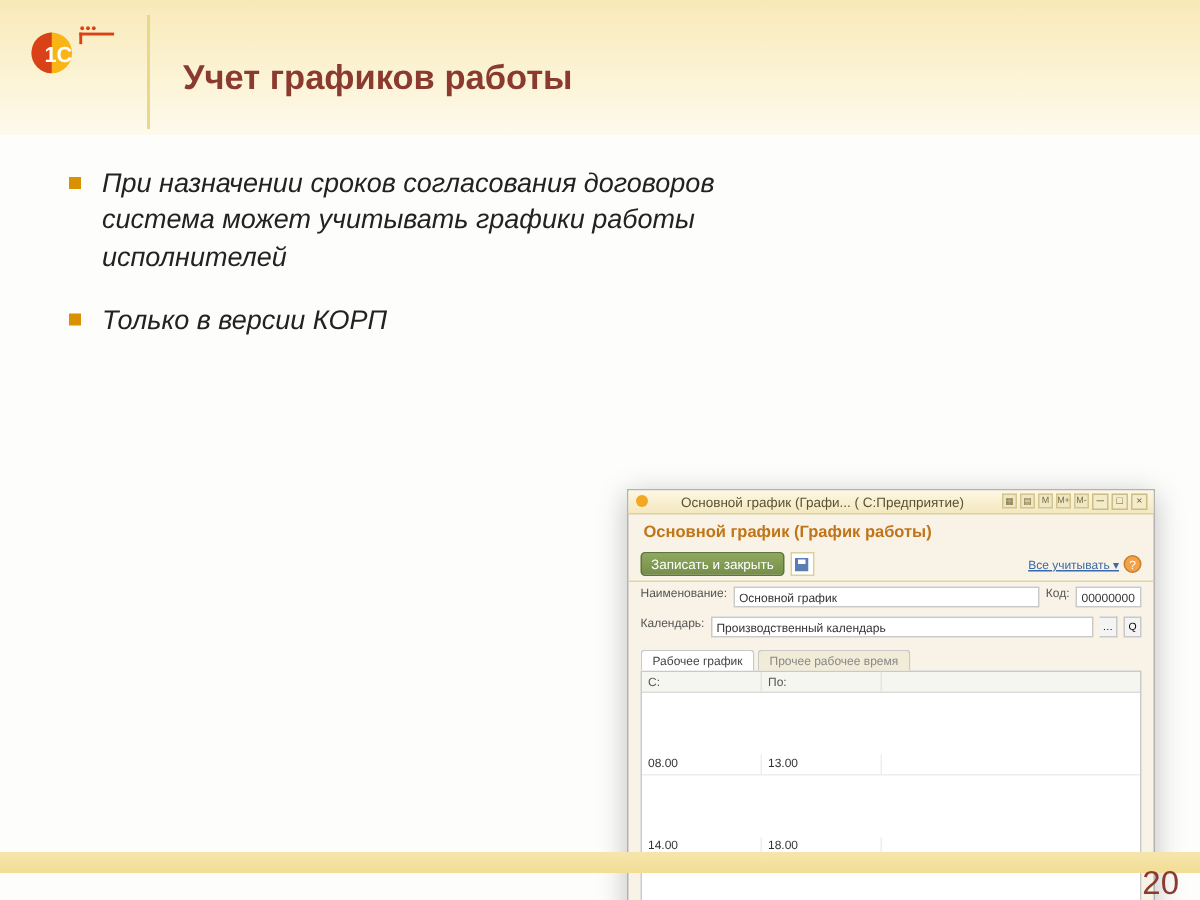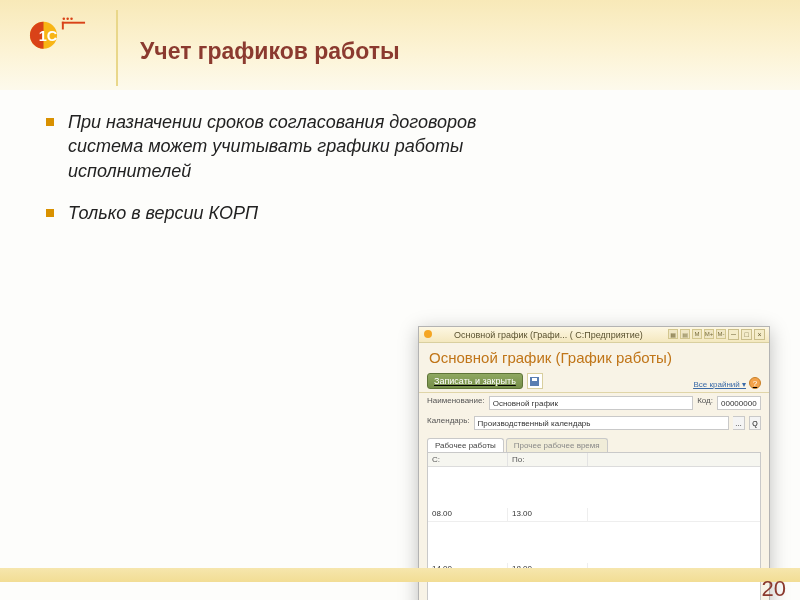--- a/index.html
+++ b/index.html
@@ -13,21 +13,21 @@
     
     .header {
       height: 90px;
       background: linear-gradient(180deg, #f8e9b8 0%, #fcf3d4 55%, #fdfaec 100%);
       display: flex;
       align-items: flex-start;
       padding: 8px 0 0 0;
       position: relative;
     }
     .logo-wrap {
-      width: 116px;
+      width: 98px;
       display: flex;
       align-items: center;
       justify-content: center;
       padding-top: 6px;
     }
     .logo-1c { width: 58px; }
     .header-divider {
       width: 2px; height: 76px;
       background: #e9d78a;
       margin-top: 2px;
@@ -76,27 +76,26 @@
       padding: 0 4px;
     }
     .tb-left { display:flex; align-items:center; gap:21px; flex:1; overflow:hidden; }
     .tb-icn { display:inline-block; }
     .tb-title { white-space:nowrap; color:#5a5230; }
     .tb-right { display:flex; gap:2px; }
     .tb-btn { width:11px; height:11px; border:1px solid #c9bd8a; background:#f4ecc9; font-size:7px; display:flex; align-items:center; justify-content:center; color:#6b6135; }
     .tb-m-icn { width:10px;height:10px; background:#efe6c4; border:1px solid #d2c68e; font-size:6px; display:flex; align-items:center; justify-content:center; color:#7a6f3e; }
     .win-sub {
       padding: 6px 10px 4px 10px;
-      color:#c07518; font-weight:normal; font-size:15px;
+      color:#c07518; font-weight:bold; font-size:11px;
     }
     .toolbar {
       padding: 3px 8px;
-      display:flex; align-items:flex-end;
+      display:flex; align-items:center;
       border-bottom:1px solid #e0d5a8;
-      text-decoration:underline;
     }
     .btn-save {
       background: linear-gradient(180deg,#8fa861,#758e49);
       border:1px solid #5e7438;
       color:#fff; font-size:9px;
       padding:2px 6px;
       border-radius:3px;
     }
     .btn-disk {
       width:16px; height:16px; border:1px solid #d9cf9f; background:#fff;
@@ -191,42 +190,42 @@
 
   <div class="toolbar">
     <button class="btn-save">Записать и закрыть</button>
     <div class="btn-disk">
       <svg width="9" height="9">
           <rect x="0" y="0" width="9" height="9" fill="#5a7eb2"></rect>
           <rect x="2" y="1" width="5" height="3" fill="#fff"></rect>
         </svg>
     </div>
     <div class="toolbar-spacer"></div>
-    <span class="link-all">Все крайний ▾</span>
+    <span class="link-all">Все учитывать ▾</span>
     <div class="help-btn">?</div>
   </div>
 
   <div class="form-row">
     <span class="lbl">Наименование:</span>
     <input class="fld" value="Основной график" style="">
     <span class="lbl">Код:</span>
     <input class="fld short" value="00000000" style="">
   </div>
 
   <div class="form-row">
     <span class="lbl">Календарь:</span>
     <div class="fld sel">
       <span>Производственный календарь</span>
     </div>
     <div class="dots">…</div>
     <div class="dots" style="border-left:1px solid #c9c9c9">Q</div>
   </div>
 
   <div class="tabs-row">
-    <div class="tab">Рабочее работы</div>
+    <div class="tab">Рабочее график</div>
     <div class="tab inactive">Прочее рабочее время</div>
   </div>
 
   <div class="table-area">
     <div class="thead">
       <div class="th-s">С:</div>
       <div class="th-s">По:</div>
     </div>
     <div class="tbody">
       <div class="trow">

